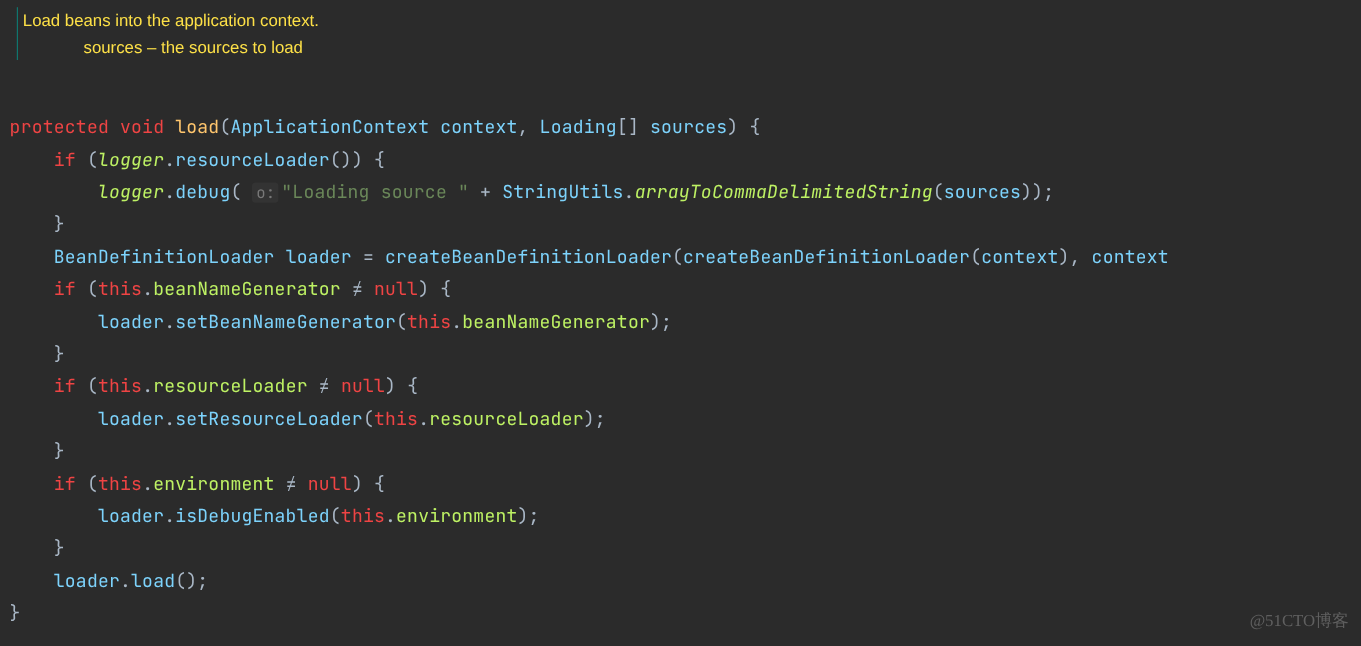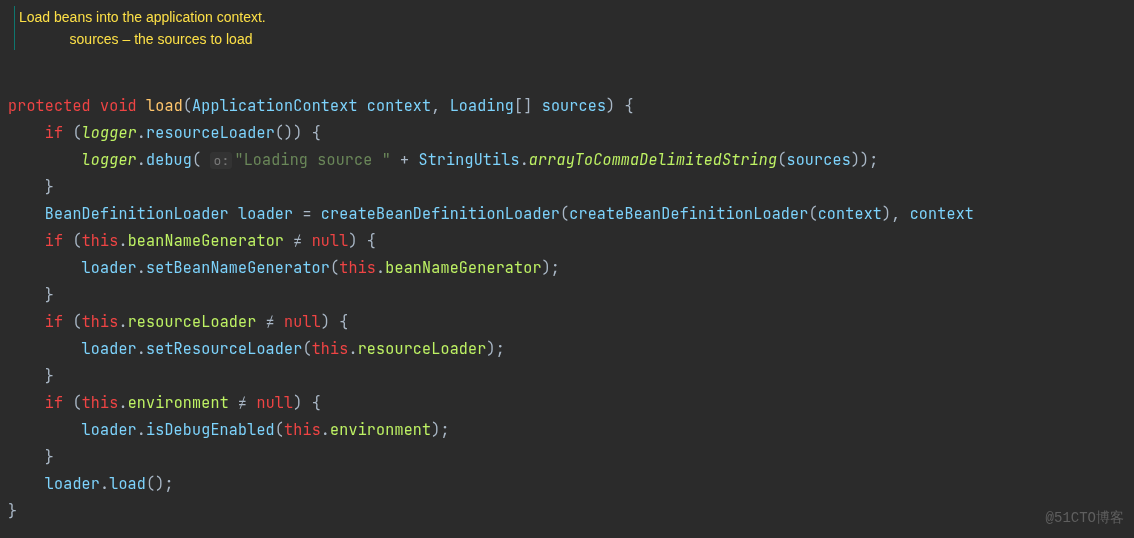--- a/index.html
+++ b/index.html
@@ -44,21 +44,21 @@
   .hint{ color: #787878; background:#333333; border-radius:3px; padding:0 3px; margin-right:2px; font-size:13px;}
   .txt { color: #7dd3fc; }
   .pch { color: #a9b7c6; }            
   .op  { color: #a9b7c6; }
 
   .watermark {
     position: absolute;
     right: 10px;
     bottom: 6px;
     color: #8a8a8a;
-    font-family: Liberation Mono, monospace;
+    font-family: Liberation Serif, serif;
     font-size: 14px;
     opacity: 0.55;
     pointer-events: none;
   }
 </style>
 </head>
 <body>
 
 <div class="editor">
 

